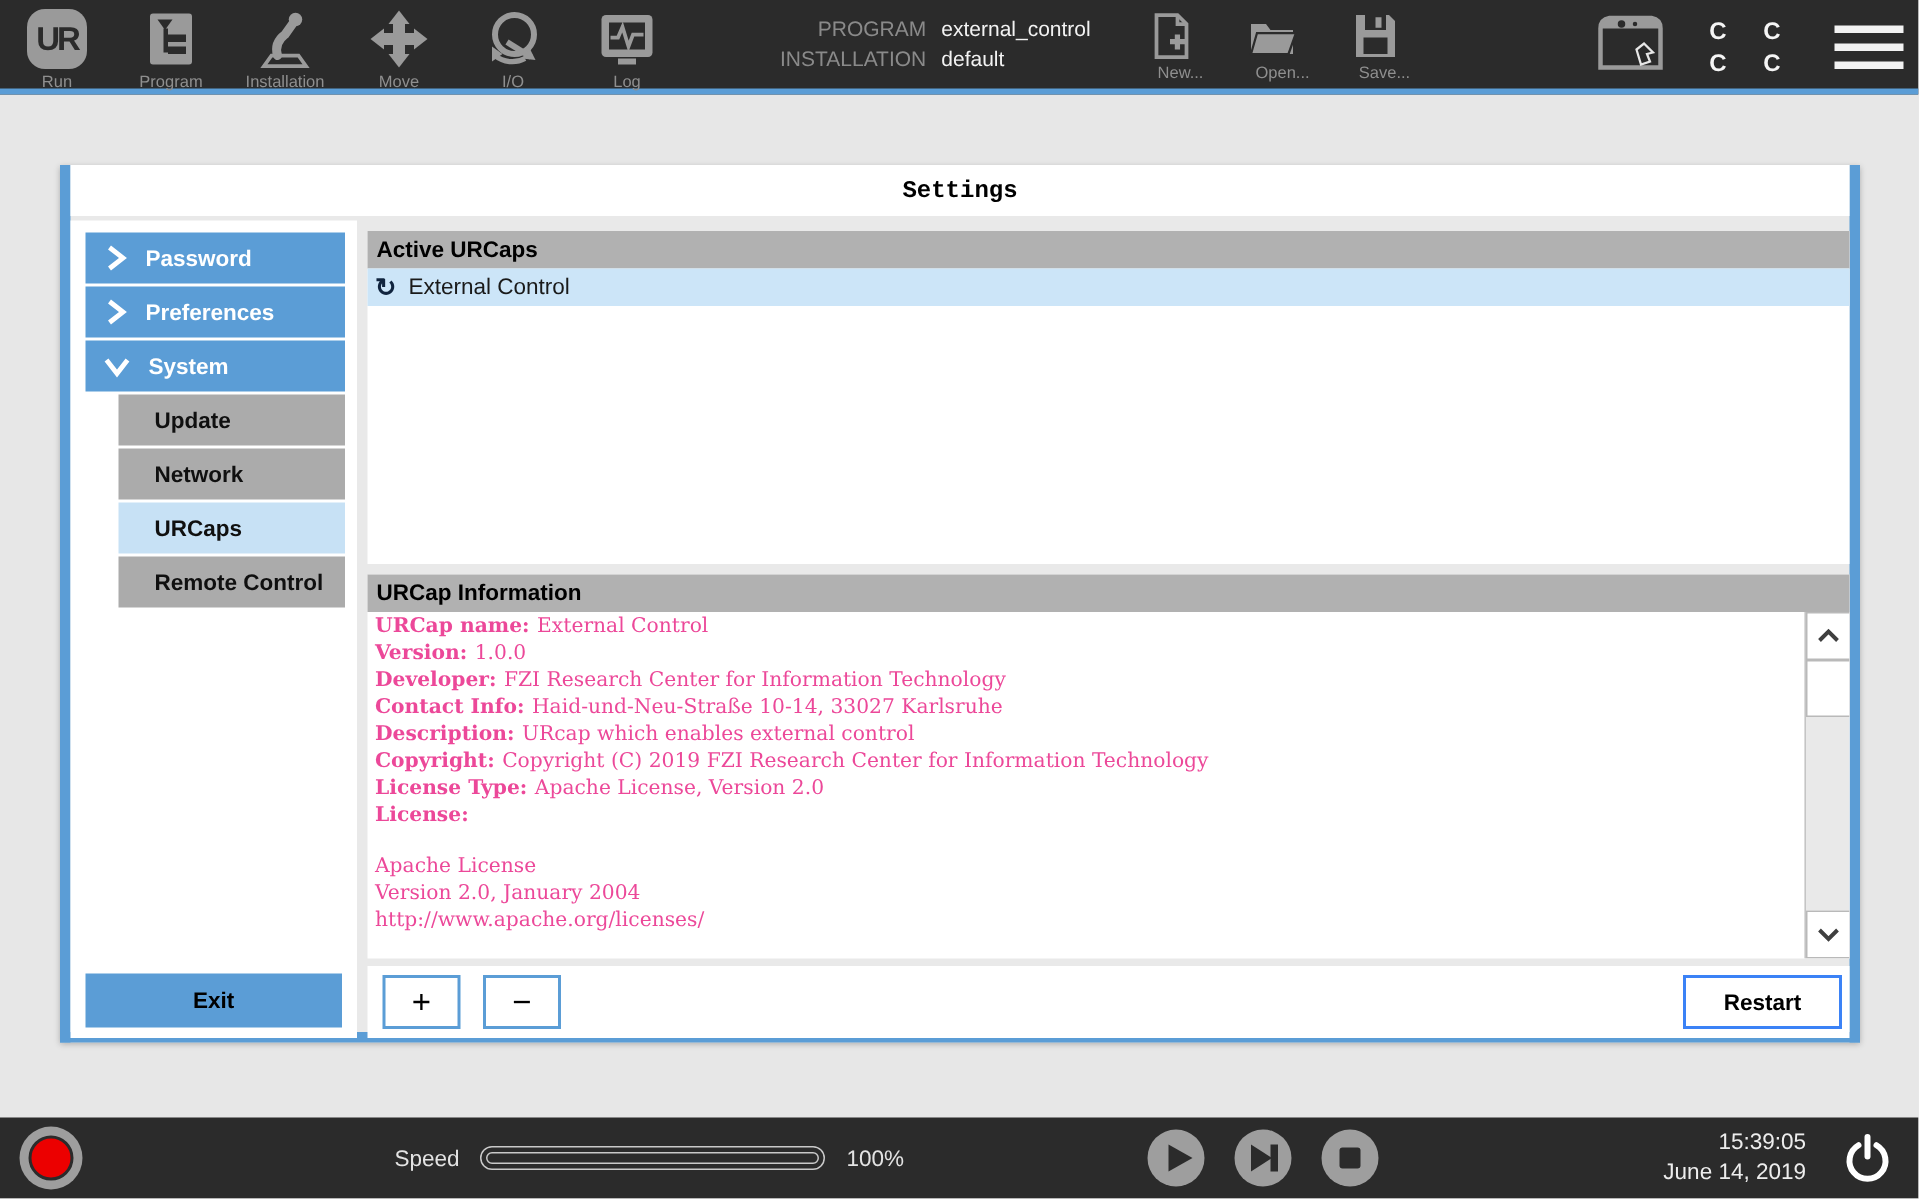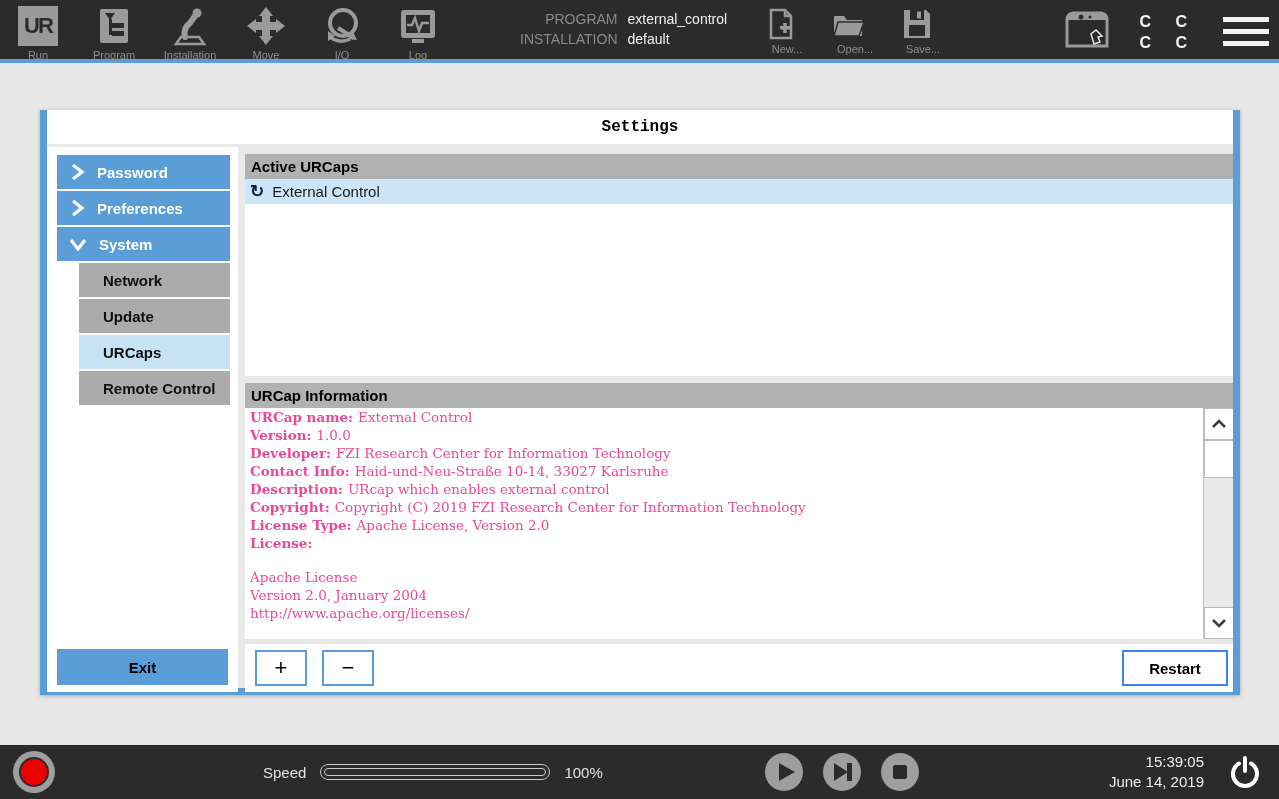--- a/index.html
+++ b/index.html
@@ -9,21 +9,21 @@
   
   .top-header {
     position:absolute; left:0; top:0; width:1279px; height:63px;
     background:#2B2B2B; border-bottom:4px solid #5B9DD6;
   }
   .tabs { position:absolute; left:8px; top:4px; display:flex; gap:16px; }
   .tab { display:flex; flex-direction:column; align-items:center; width:60px; cursor:pointer; }
   .tab .ticon { height:44px; display:flex; align-items:center; justify-content:center; }
   .tab .tlabel { font-size:11px; color:#8F8F8F; margin-top:1px; }
   .urlogo {
-    width:40px; height:40px; background:#9A9A9A; border-radius:0;
+    width:40px; height:40px; background:#9A9A9A; border-radius:12px;
     color:#2B2B2B; font-weight:bold; font-size:22px;
     display:flex; align-items:center; justify-content:center; letter-spacing:-2px;
   }
   .prog-info { position:absolute; left:520px; top:11px; display:grid; grid-template-columns:auto auto; column-gap:10px; row-gap:4px; }
   .pi-label { color:#8A8A8A; font-size:14px; text-align:right; }
   .pi-value { color:#F2F2F2; font-size:14px; }
   .file-actions { position:absolute; left:760px; top:8px; display:flex; gap:26px; }
   .faction { display:flex; flex-direction:column; align-items:center; width:42px; cursor:pointer; }
   .faction .flabel { font-size:11px; color:#8F8F8F; margin-top:3px;margin-left:12px; }
   .hdr-right { position:absolute; right:10px; top:0; height:63px; display:flex; align-items:center; gap:26px; }
@@ -261,24 +261,24 @@
           </svg>
         <span>Preferences</span>
       </div>
       <div class="navitem">
         <svg width="18" height="16" viewBox="0 0 18 16">
             <polyline points="2,4 9,13 16,4" fill="none" stroke="#FFF" stroke-width="3.2"></polyline>
           </svg>
         <span>System</span>
       </div>
       <div class="subitem">
+        <span>Update</span>
+      </div>
+      <div class="subitem">
         <span>Network</span>
-      </div>
-      <div class="subitem">
-        <span>Update</span>
       </div>
       <div class="subitem selected">
         <span>URCaps</span>
       </div>
       <div class="subitem">
         <span>Remote Control</span>
       </div>
       <div class="exit-btn">Exit</div>
     </div>
 

